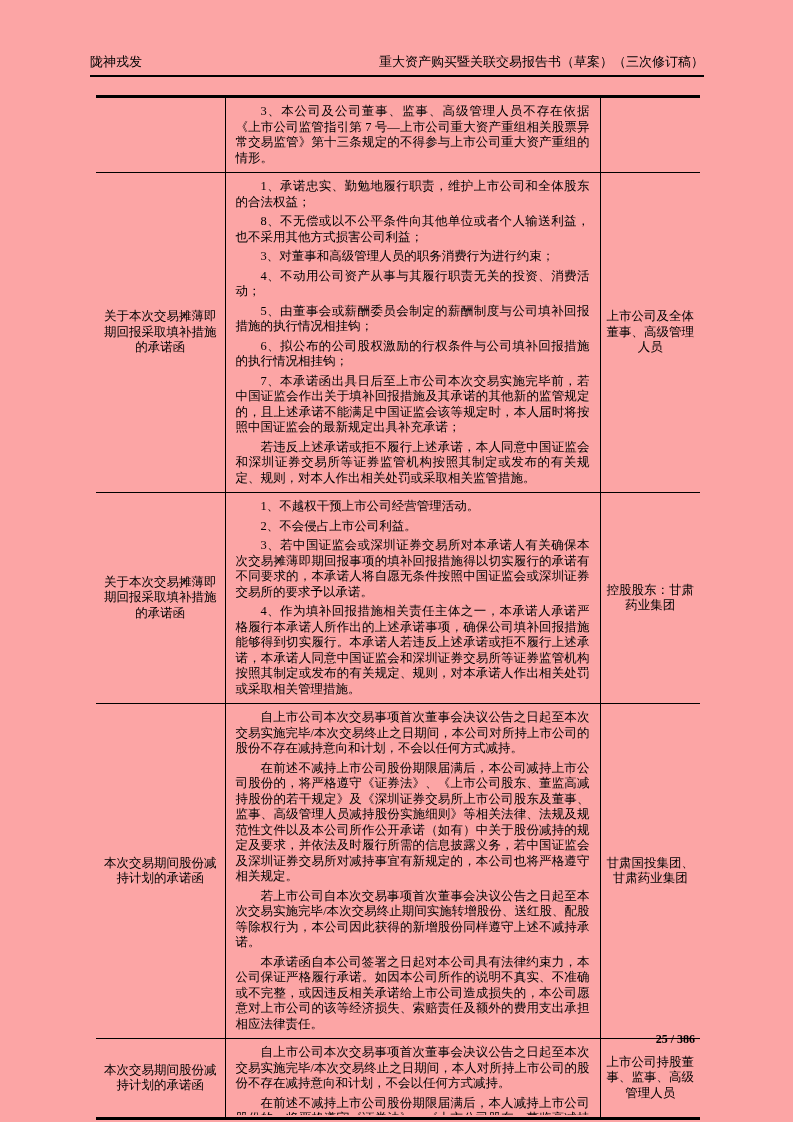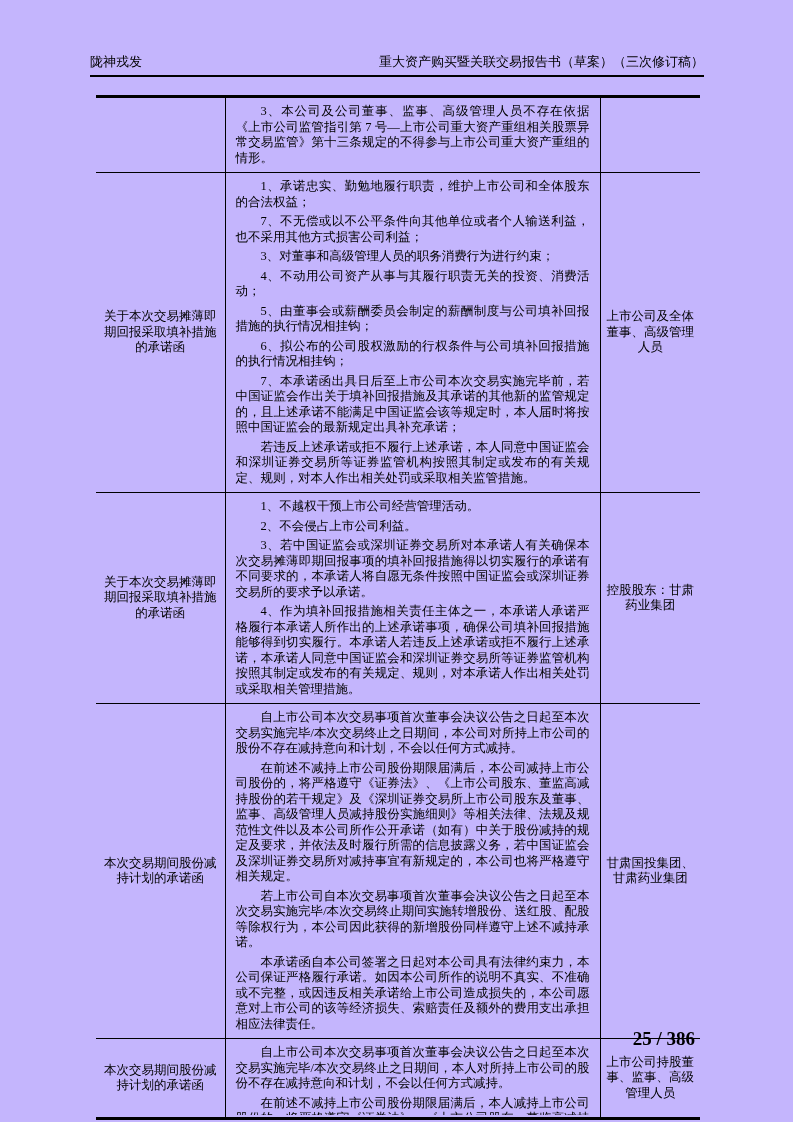--- a/index.html
+++ b/index.html
@@ -7,21 +7,21 @@
     margin: 0; padding: 0;
     width: 793px; height: 1122px;
     background: #ffffff;
     overflow: hidden;
     font-family: "Liberation Serif", "DejaVu Serif", serif;
     color: #000000;
   }
   .page {
     position: absolute; left: 0; top: 0;
     width: 793px; height: 1122px;
-    background: #c4b5fd;
+    background: #fca5a5;
   }
   
   .header {
     position: absolute;
     left: 90px; top: 54px;
     width: 614px;
     display: flex;
     justify-content: space-between;
     align-items: flex-end;
     font-size: 13px;
@@ -50,21 +50,21 @@
   td.cell-name   { text-align: center; border-right: 1px solid #000; padding: 2px 11px; margin-top: 6px; }
   td.cell-content{ text-align: justify; border-right: 1px solid #000; }
   td.cell-party  { text-align: center; padding: 2px 16px; }
   td.cell-content p { margin: 4px; text-indent: 2em; }
   .clip { max-height: 74px; overflow: hidden; }
   
   .footer {
     position: absolute;
     top: 1031px;
     right: 98px;
-    font-size: 19px;
+    font-size: 12px;
     font-weight: bold;
     line-height: 16px;
   }
 </style>
 </head>
 <body>
 
 <div class="page">
 
   <div class="header">
@@ -86,21 +86,21 @@
               <p>3、本公司及公司董事、监事、高级管理人员不存在依据《上市公司监管指引第 7 号—上市公司重大资产重组相关股票异常交易监管》第十三条规定的不得参与上市公司重大资产重组的情形。</p>
             </div>
           </td>
           <td class="cell-party"></td>
         </tr>
         <tr style="height: 262px;">
           <td class="cell-name">关于本次交易摊薄即期回报采取填补措施的承诺函</td>
           <td class="cell-content">
             <div>
               <p>1、承诺忠实、勤勉地履行职责，维护上市公司和全体股东的合法权益；</p>
-              <p>7、不无偿或以不公平条件向其他单位或者个人输送利益，也不采用其他方式损害公司利益；</p>
+              <p>8、不无偿或以不公平条件向其他单位或者个人输送利益，也不采用其他方式损害公司利益；</p>
               <p>3、对董事和高级管理人员的职务消费行为进行约束；</p>
               <p>4、不动用公司资产从事与其履行职责无关的投资、消费活动；</p>
               <p>5、由董事会或薪酬委员会制定的薪酬制度与公司填补回报措施的执行情况相挂钩；</p>
               <p>6、拟公布的公司股权激励的行权条件与公司填补回报措施的执行情况相挂钩；</p>
               <p>7、本承诺函出具日后至上市公司本次交易实施完毕前，若中国证监会作出关于填补回报措施及其承诺的其他新的监管规定的，且上述承诺不能满足中国证监会该等规定时，本人届时将按照中国证监会的最新规定出具补充承诺；</p>
               <p>若违反上述承诺或拒不履行上述承诺，本人同意中国证监会和深圳证券交易所等证券监管机构按照其制定或发布的有关规定、规则，对本人作出相关处罚或采取相关监管措施。</p>
             </div>
           </td>
           <td class="cell-party">上市公司及全体董事、高级管理人员</td>
         </tr>

